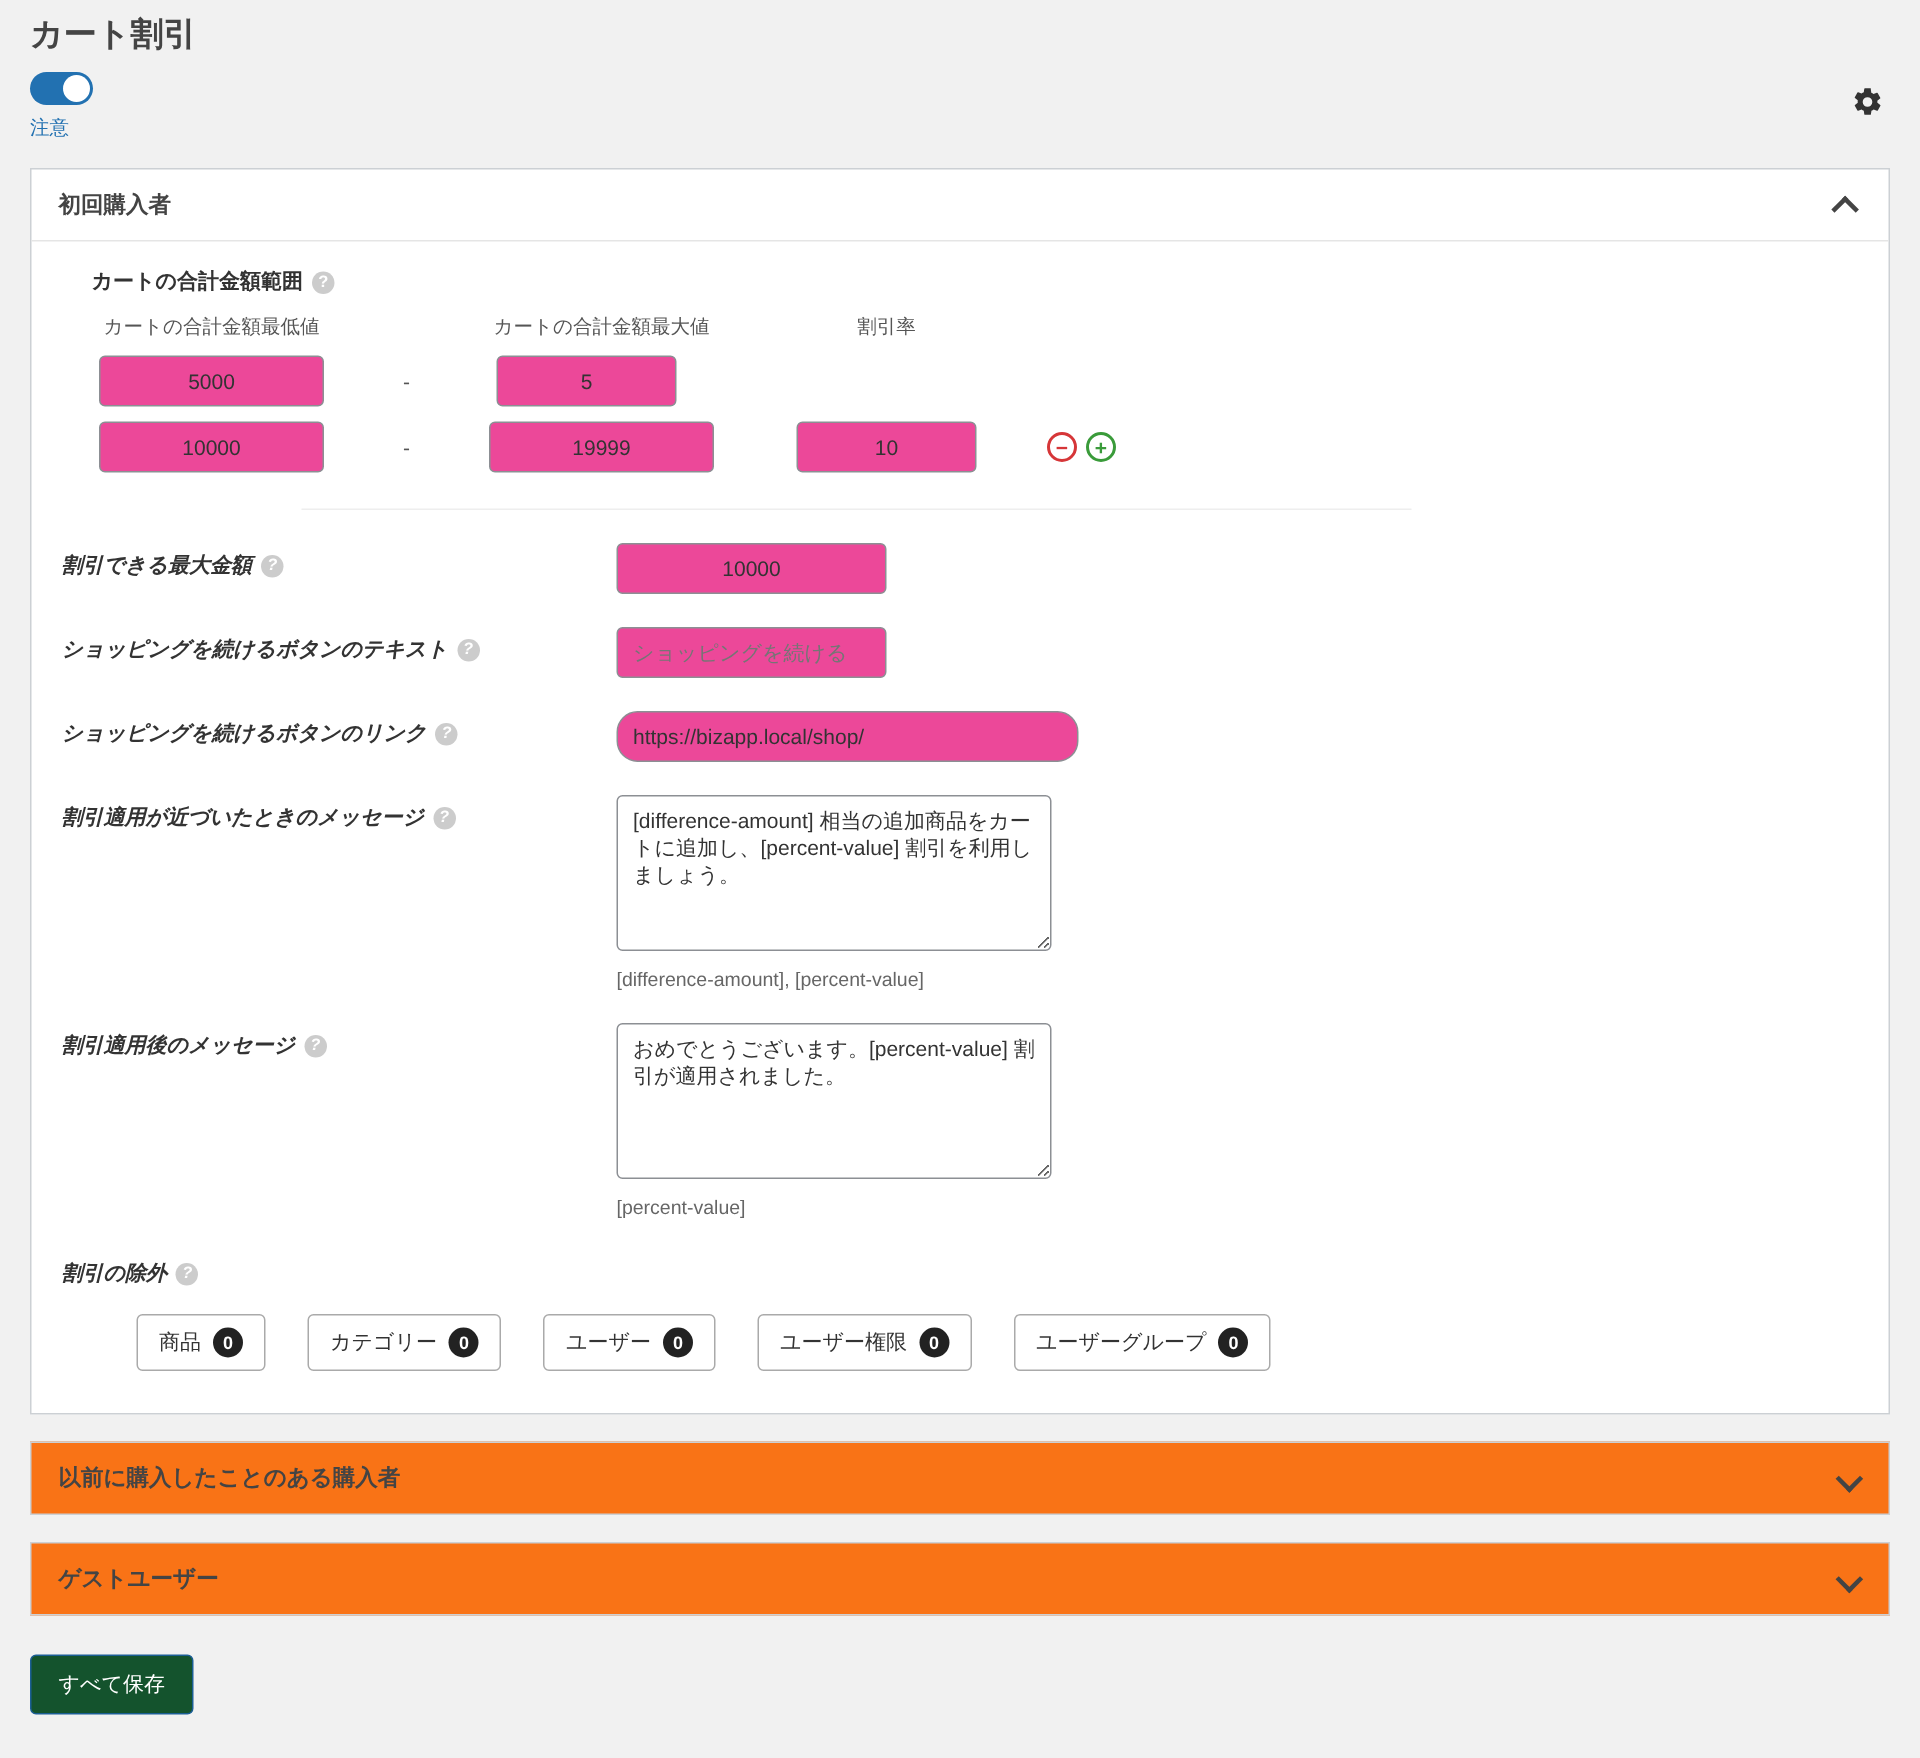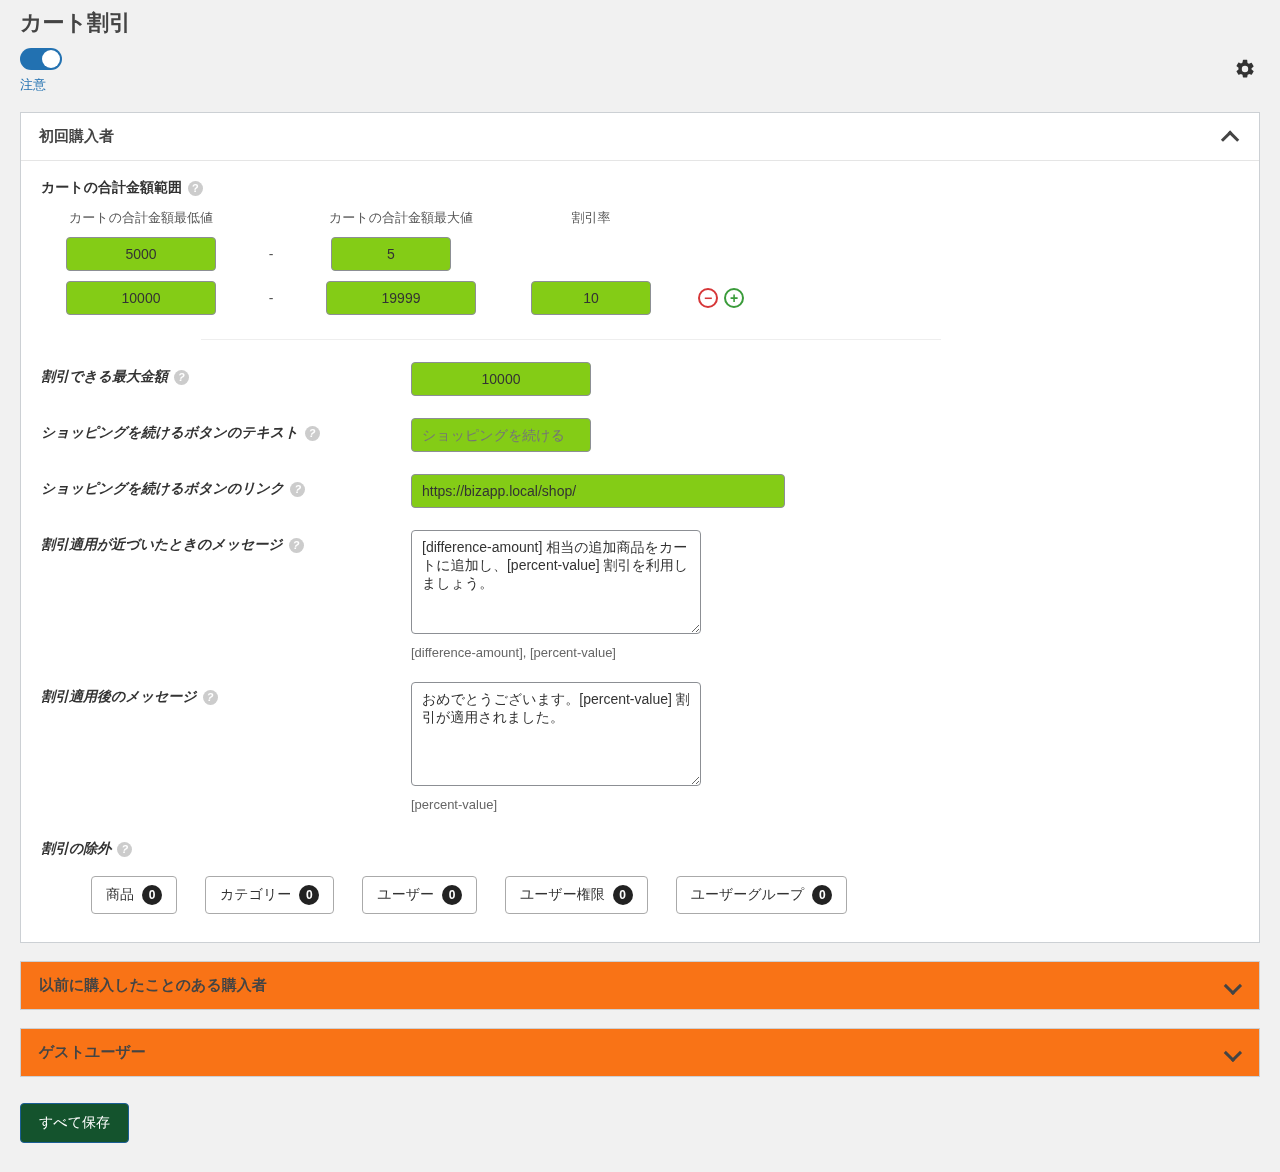--- a/index.html
+++ b/index.html
@@ -88,20 +88,21 @@
   }
   .panel-body { padding: 18px 20px 28px 20px; }
   .section-label {
     font-weight: 600;
     font-size: 14px;
     color: #333;
     margin-bottom: 12px;
     display: flex;
     align-items: center;
     gap: 6px;
+    margin-left: 20px;
   }
   .help-icon {
     display: inline-block;
     width: 15px; height: 15px;
     border-radius: 50%;
     background: #ccc;
     color: #fff;
     font-size: 11px;
     line-height: 15px;
     text-align: center;
@@ -120,21 +121,21 @@
   .col-actions { width: 80px; display: flex; align-items: center; gap: 6px; justify-content: center; }
   .range-row { display: flex; align-items: center; }
   .range-row .col-dash { text-align: center; color: #555; }
   input[type="text"].num-input, input[type="text"].text-input {
     border: 1px solid #8c8f94;
     border-radius: 4px;
     height: 34px;
     padding: 2px 10px;
     font-size: 14px;
     text-align: center;
-    background: #84cc16;
+    background: #ec4899;
     color: #333;
     width: 100%;
   }
   input[type="text"].text-input { text-align: left; }
   .range-row input.num-input { width: 150px; margin: 0 auto; display: block; }
   .range-row .col-rate input.num-input { width: 120px; }
   .circle-btn {
     width: 20px; height: 20px; border-radius: 50%;
     border: 2px solid;
     display: inline-flex; align-items: center; justify-content: center;
@@ -152,21 +153,21 @@
     width: 370px;
     font-weight: 600;
     font-size: 14px;
     color: #333;
     display: flex; align-items: center; gap: 6px;
     padding-top: 6px;
     font-style: italic;
   }
   .form-row .field-col { flex: 1; max-width: 400px; }
   .form-row .field-col .tiny-input { width: 180px; }
-  .form-row .field-col .wide-input { width: 374px; }
+  .form-row .field-col .wide-input { width: 308px; border-radius: 14px; }
   textarea.msg {
     border: 1px solid #8c8f94;
     border-radius: 4px;
     padding: 8px 10px;
     font-size: 14px;
     width: 290px;
     height: 104px;
     resize: both;
     font-family: inherit;
     color: #333;

